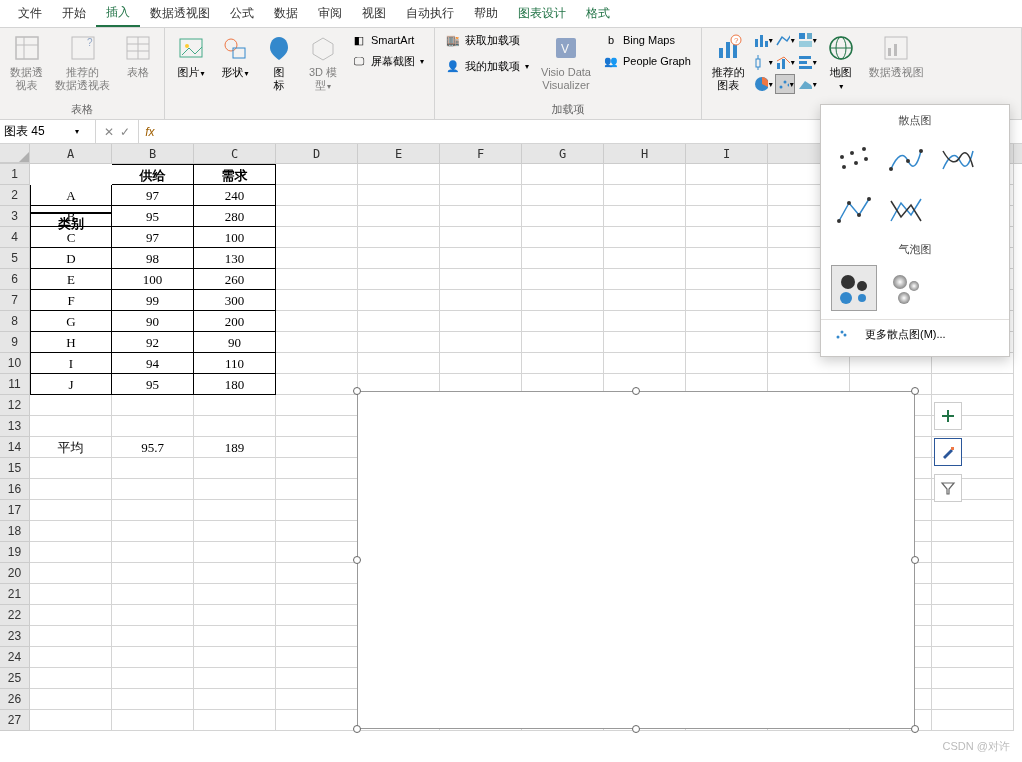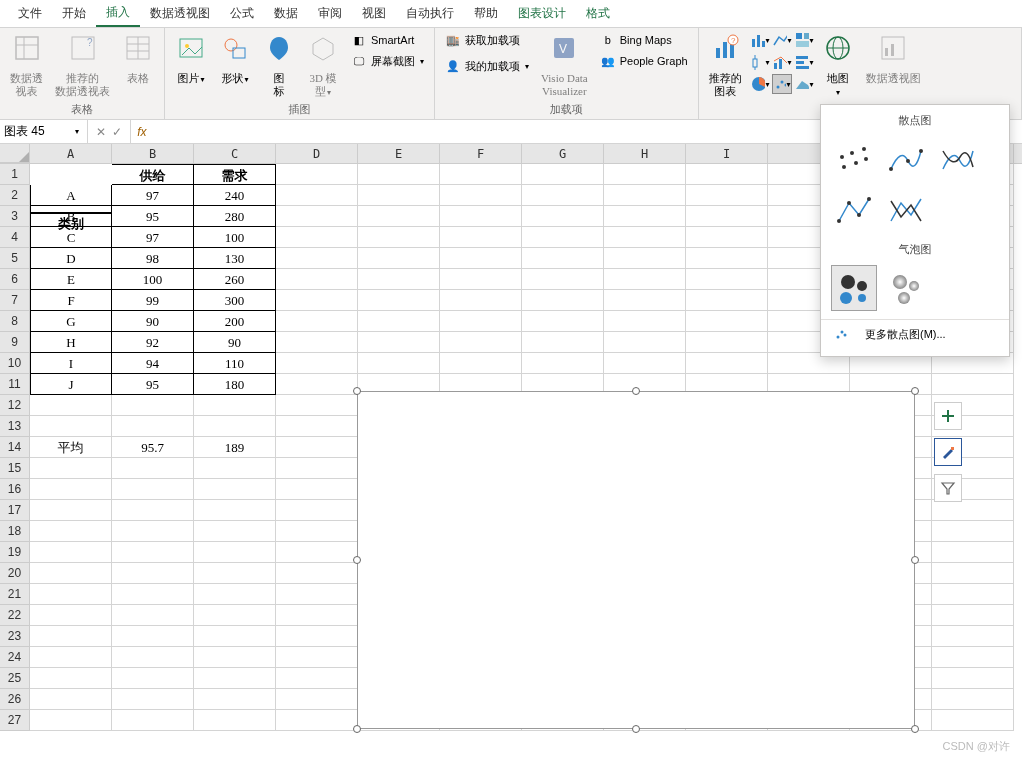--- a/index.html
+++ b/index.html
@@ -8,30 +8,30 @@
 .tab { padding: 4px 10px; cursor: pointer; color: #333; }
 .tab.active { color: #217346; border-bottom: 2px solid #217346; font-weight: 500; }
 .tab.context { color: #217346; }
 .ribbon { display: flex; background: #f3f2f1; border-bottom: 1px solid #d4d4d4; height: 92px; }
 .ribbon-group { display: flex; flex-direction: column; border-right: 1px solid #d4d4d4; padding: 2px 6px 0; }
 .ribbon-group-content { display: flex; flex: 1; align-items: flex-start; gap: 4px; }
 .ribbon-group-label { text-align: center; font-size: 11px; color: #666; padding: 2px 0; }
 .ribbon-btn { display: flex; flex-direction: column; align-items: center; padding: 2px 4px; cursor: pointer; min-width: 40px; }
 .ribbon-btn.disabled { opacity: 0.5; cursor: default; }
 .ribbon-icon { width: 32px; height: 32px; display: flex; align-items: center; justify-content: center; }
-.ribbon-label { font-size: 11px; line-height: 1.2; text-align: center; margin-top: 8px; font-family: Liberation Serif, serif; }
+.ribbon-label { font-size: 11px; line-height: 1.2; text-align: center; margin-top: 2px; }
 .ribbon-row-item { display: flex; align-items: center; padding: 2px 4px; cursor: pointer; font-size: 11px; gap: 4px; }
 .ribbon-stack { display: flex; flex-direction: column; gap: 1px; }
 .mini-icon { width: 16px; height: 16px; display: inline-flex; align-items: center; justify-content: center; }
 .chart-mini { width: 20px; height: 20px; display: inline-flex; align-items: center; justify-content: center; }
 .chart-mini-row { display: flex; gap: 2px; }
 .drop { font-size: 8px; margin-left: 1px; }
 
 .namebox-row { display: flex; height: 24px; border-bottom: 1px solid #d4d4d4; align-items: stretch; background: #fff; }
-.namebox { width: 88px; border-right: 1px solid #d4d4d4; display: flex; align-items: center; padding: 0 4px; }
+.namebox { width: 96px; border-right: 1px solid #d4d4d4; display: flex; align-items: center; padding: 0 4px; }
 .namebox input { border: none; width: 70px; font-size: 12px; outline: none; }
 .fx-btns { display: flex; align-items: center; gap: 6px; padding: 0 8px; border-right: 1px solid #d4d4d4; color: #888; }
 .fx-label { padding: 0 6px; font-style: italic; color: #a16207; display: flex; align-items: center; }
 .formula-input { flex: 1; border: none; padding: 0 6px; outline: none; font-size: 12px; }
 
 .grid-area { position: relative; }
 .col-headers { display: flex; height: 20px; background: #e6e6e6; border-bottom: 1px solid #ccc; }
 .corner { width: 30px; background: #e6e6e6; border-right: 1px solid #ccc; border-bottom: 1px solid #ccc; display:flex; align-items:flex-end; justify-content:flex-end; }
 .corner svg { width: 10px; height: 10px; }
 .col-h { width: 82px; text-align: center; border-right: 1px solid #ccc; line-height: 20px; font-size: 12px; color: #333; font-family: Consolas, monospace; }
@@ -162,21 +162,20 @@
             <span class="mini-icon">◧</span>
             <span>SmartArt</span>
           </div>
         <div class="ribbon-row-item">
             <span class="mini-icon">🖵</span>
             <span>屏幕截图</span>
             <span class="drop">▾</span>
           </div>
       </div>
     </div>
-    <div class="ribbon-group-label">插图</div>
   </div>
 
   <div class="ribbon-group">
     <div class="ribbon-group-content">
       <div class="ribbon-stack" style="justify-content:center;gap:6px">
         <div class="ribbon-row-item disabled">
             <span class="mini-icon">🏬</span>
             <span>获取加载项</span>
           </div>
         <div class="ribbon-row-item disabled">

